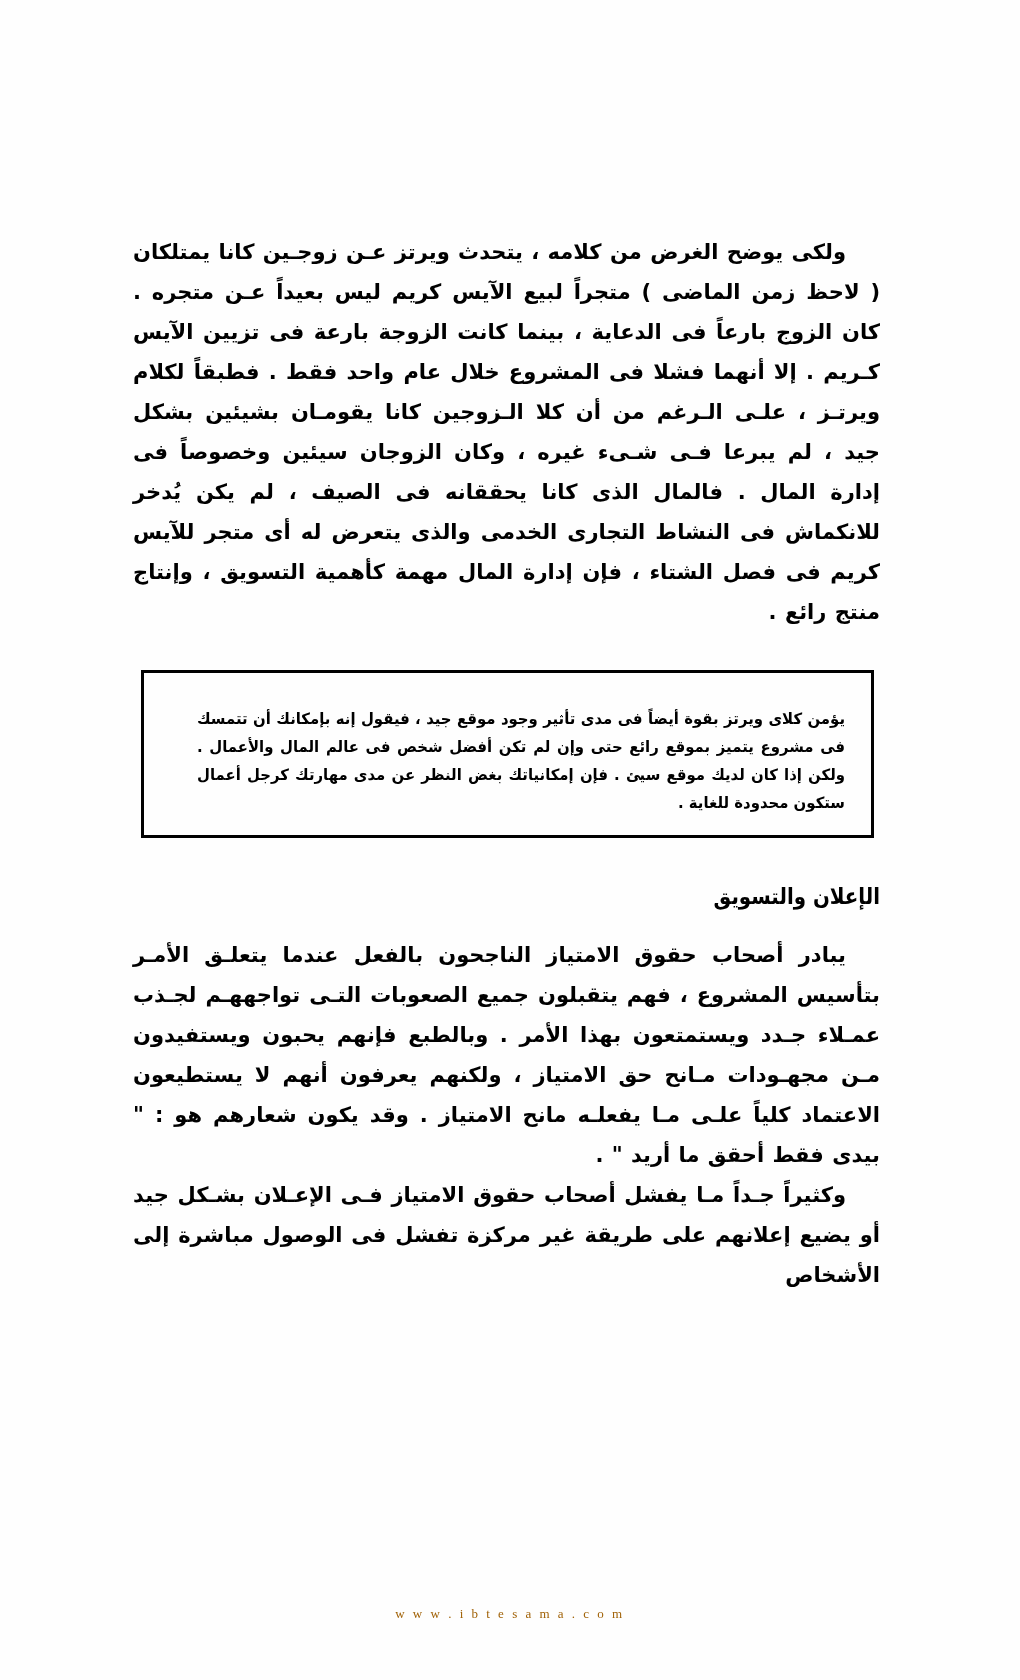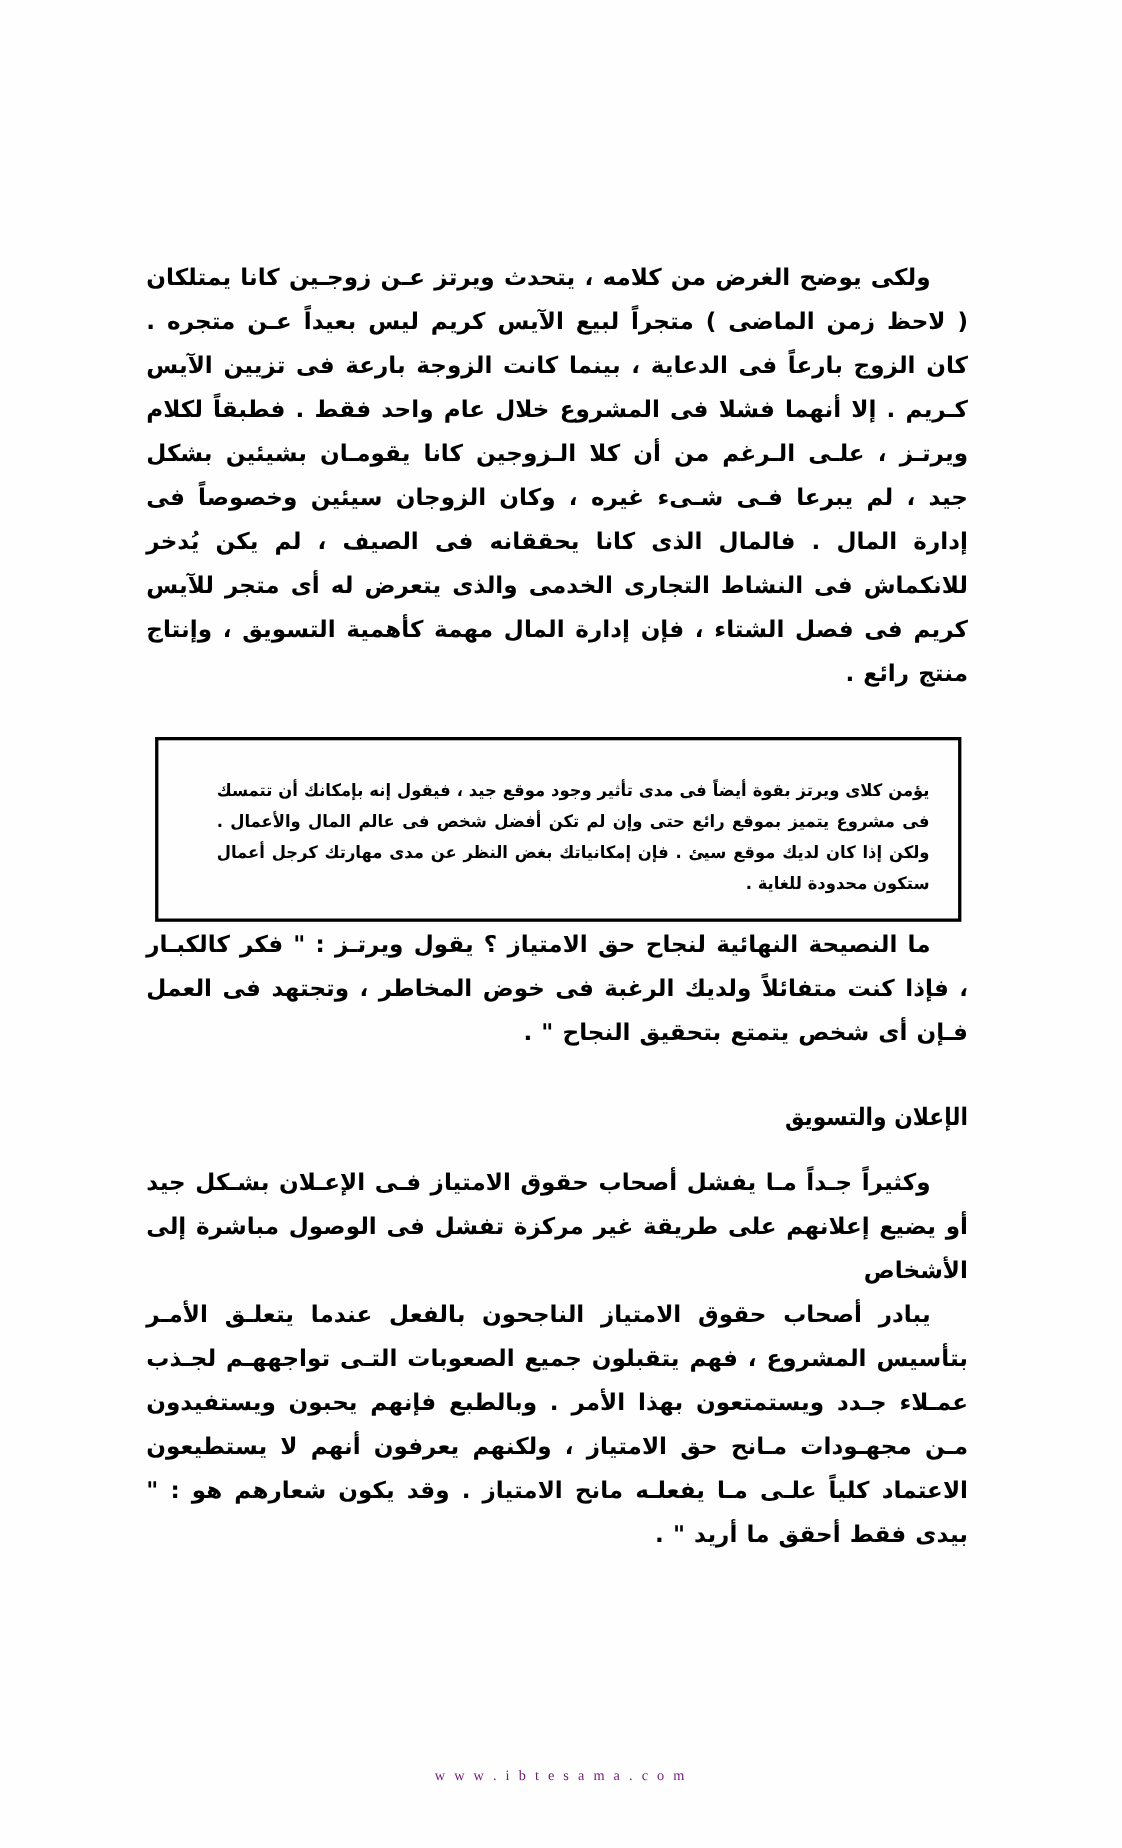--- a/index.html
+++ b/index.html
@@ -112,43 +112,42 @@
   
   .footer-watermark {
     position: absolute;
     bottom: 58px;
     left: 0;
     right: 0;
     text-align: center;
     direction: ltr;
     font-size: 13px;
     letter-spacing: 2.5px;
-    color: #701a75;
+    color: #a16207;
     font-family: "Liberation Serif", serif;
   }
 </style>
 </head>
 <body>
 
 <div class="page">
 
 
   <div class="content">
 
     <p class="para indent">ولكى يوضح الغرض من كلامه ، يتحدث ويرتز عـن زوجـين كانا يمتلكان ( لاحظ زمن الماضى ) متجراً لبيع الآيس كريم ليس بعيداً عـن متجره . كان الزوج بارعاً فى الدعاية ، بينما كانت الزوجة بارعة فى تزيين الآيس كـريم . إلا أنهما فشلا فى المشروع خلال عام واحد فقط . فطبقاً لكلام ويرتـز ، علـى الـرغم من أن كلا الـزوجين كانا يقومـان بشيئين بشكل جيد ، لم يبرعا فـى شـىء غيره ، وكان الزوجان سيئين وخصوصاً فى إدارة المال . فالمال الذى كانا يحققانه فى الصيف ، لم يكن يُدخر للانكماش فى النشاط التجارى الخدمى والذى يتعرض له أى متجر للآيس كريم فى فصل الشتاء ، فإن إدارة المال مهمة كأهمية التسويق ، وإنتاج منتج رائع .</p>
 
     <div class="callout">
       <p>يؤمن كلاى ويرتز بقوة أيضاً فى مدى تأثير وجود موقع جيد ، فيقول إنه بإمكانك أن تتمسك فى مشروع يتميز بموقع رائع حتى وإن لم تكن أفضل شخص فى عالم المال والأعمال . ولكن إذا كان لديك موقع سيئ . فإن إمكانياتك بغض النظر عن مدى مهارتك كرجل أعمال ستكون محدودة للغاية .</p>
     </div>
 
-    <p class="para indent after-box">ما النصيحة النهائية لنجاح حق الامتياز ؟ يقول ويرتـز : " فكر كالكبـار ، فإذا كنت متفائلاً ولديك الرغبة فى خوض المخاطر ، وتجتهد فى العمل فـإن أى شخص يتمتع بتحقيق النجاح " .</p>
 
     <h2 class="section-heading">الإعلان والتسويق</h2>
 
+    <p class="para indent">يبادر أصحاب حقوق الامتياز الناجحون بالفعل عندما يتعلـق الأمـر بتأسيس المشروع ، فهم يتقبلون جميع الصعوبات التـى تواجههـم لجـذب عمـلاء جـدد ويستمتعون بهذا الأمر . وبالطبع فإنهم يحبون ويستفيدون مـن مجهـودات مـانح حق الامتياز ، ولكنهم يعرفون أنهم لا يستطيعون الاعتماد كلياً علـى مـا يفعلـه مانح الامتياز . وقد يكون شعارهم هو : " بيدى فقط أحقق ما أريد " .</p>
+
     <p class="para indent">وكثيراً جـداً مـا يفشل أصحاب حقوق الامتياز فـى الإعـلان بشـكل جيد أو يضيع إعلانهم على طريقة غير مركزة تفشل فى الوصول مباشرة إلى الأشخاص</p>
-
-    <p class="para indent">يبادر أصحاب حقوق الامتياز الناجحون بالفعل عندما يتعلـق الأمـر بتأسيس المشروع ، فهم يتقبلون جميع الصعوبات التـى تواجههـم لجـذب عمـلاء جـدد ويستمتعون بهذا الأمر . وبالطبع فإنهم يحبون ويستفيدون مـن مجهـودات مـانح حق الامتياز ، ولكنهم يعرفون أنهم لا يستطيعون الاعتماد كلياً علـى مـا يفعلـه مانح الامتياز . وقد يكون شعارهم هو : " بيدى فقط أحقق ما أريد " .</p>
 
   </div>
 
   <div class="footer-watermark">w w w . i b t e s a m a . c o m</div>
 
 </div>
 
 </body></html>

